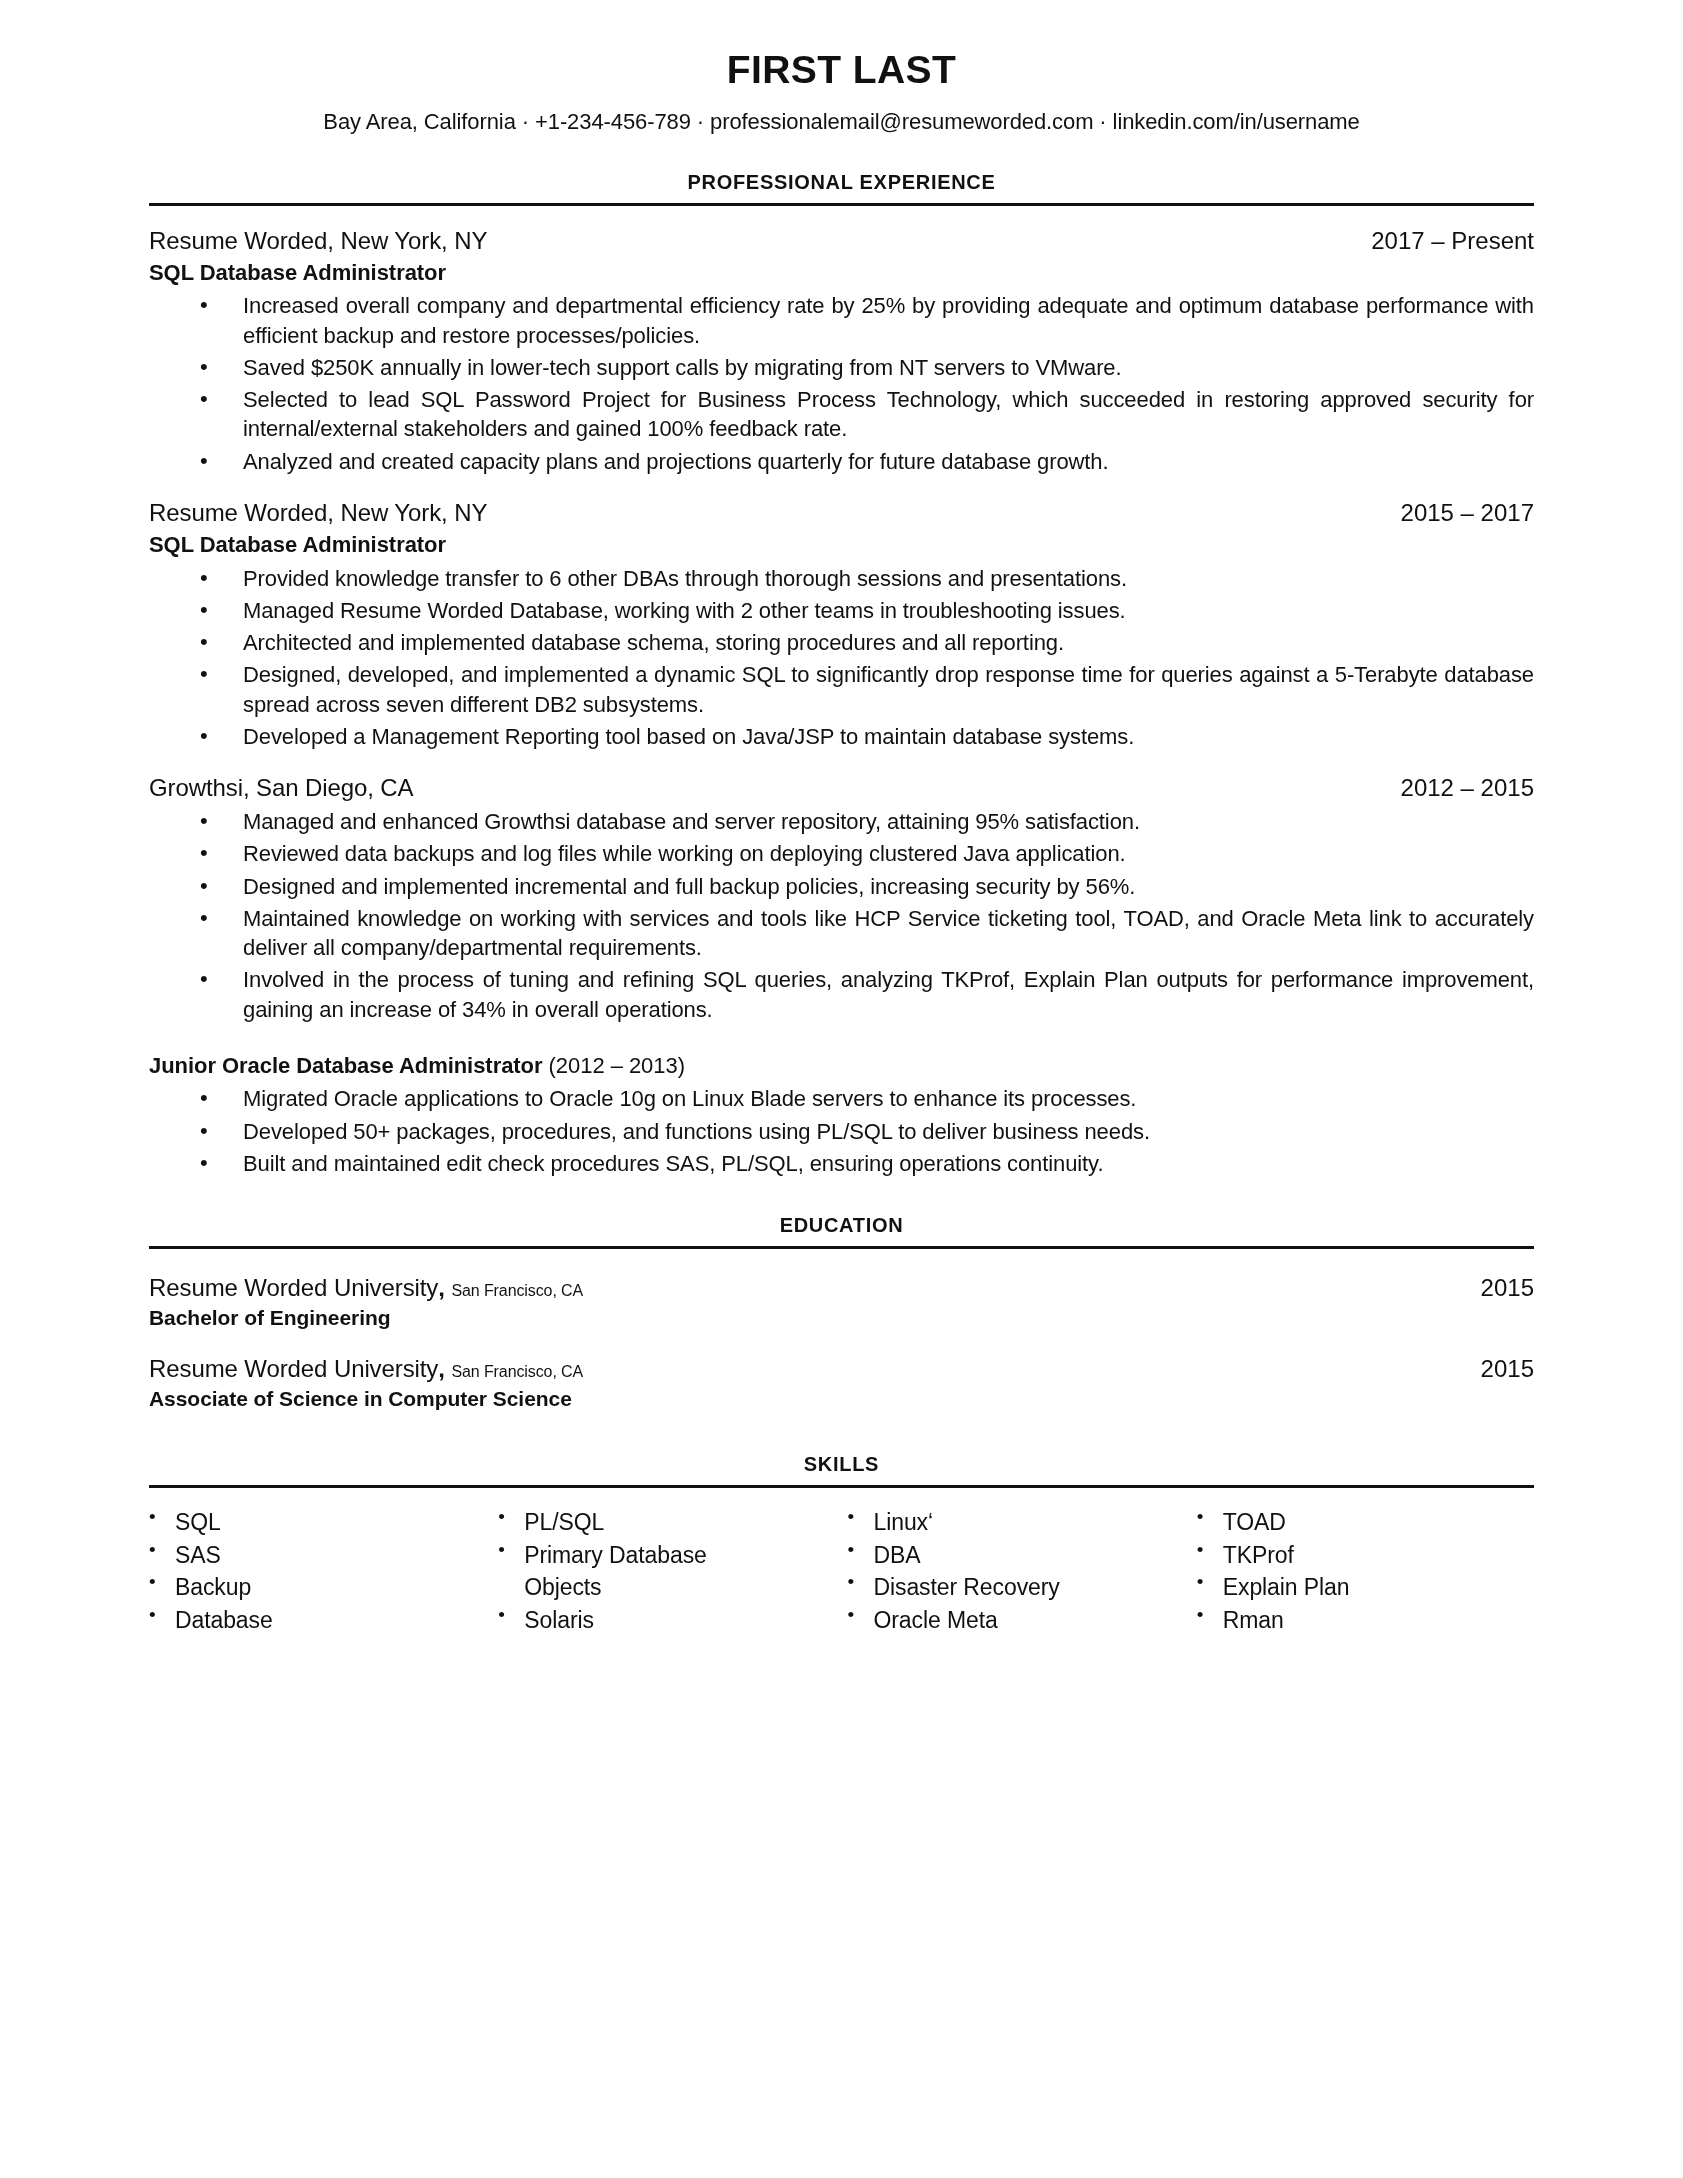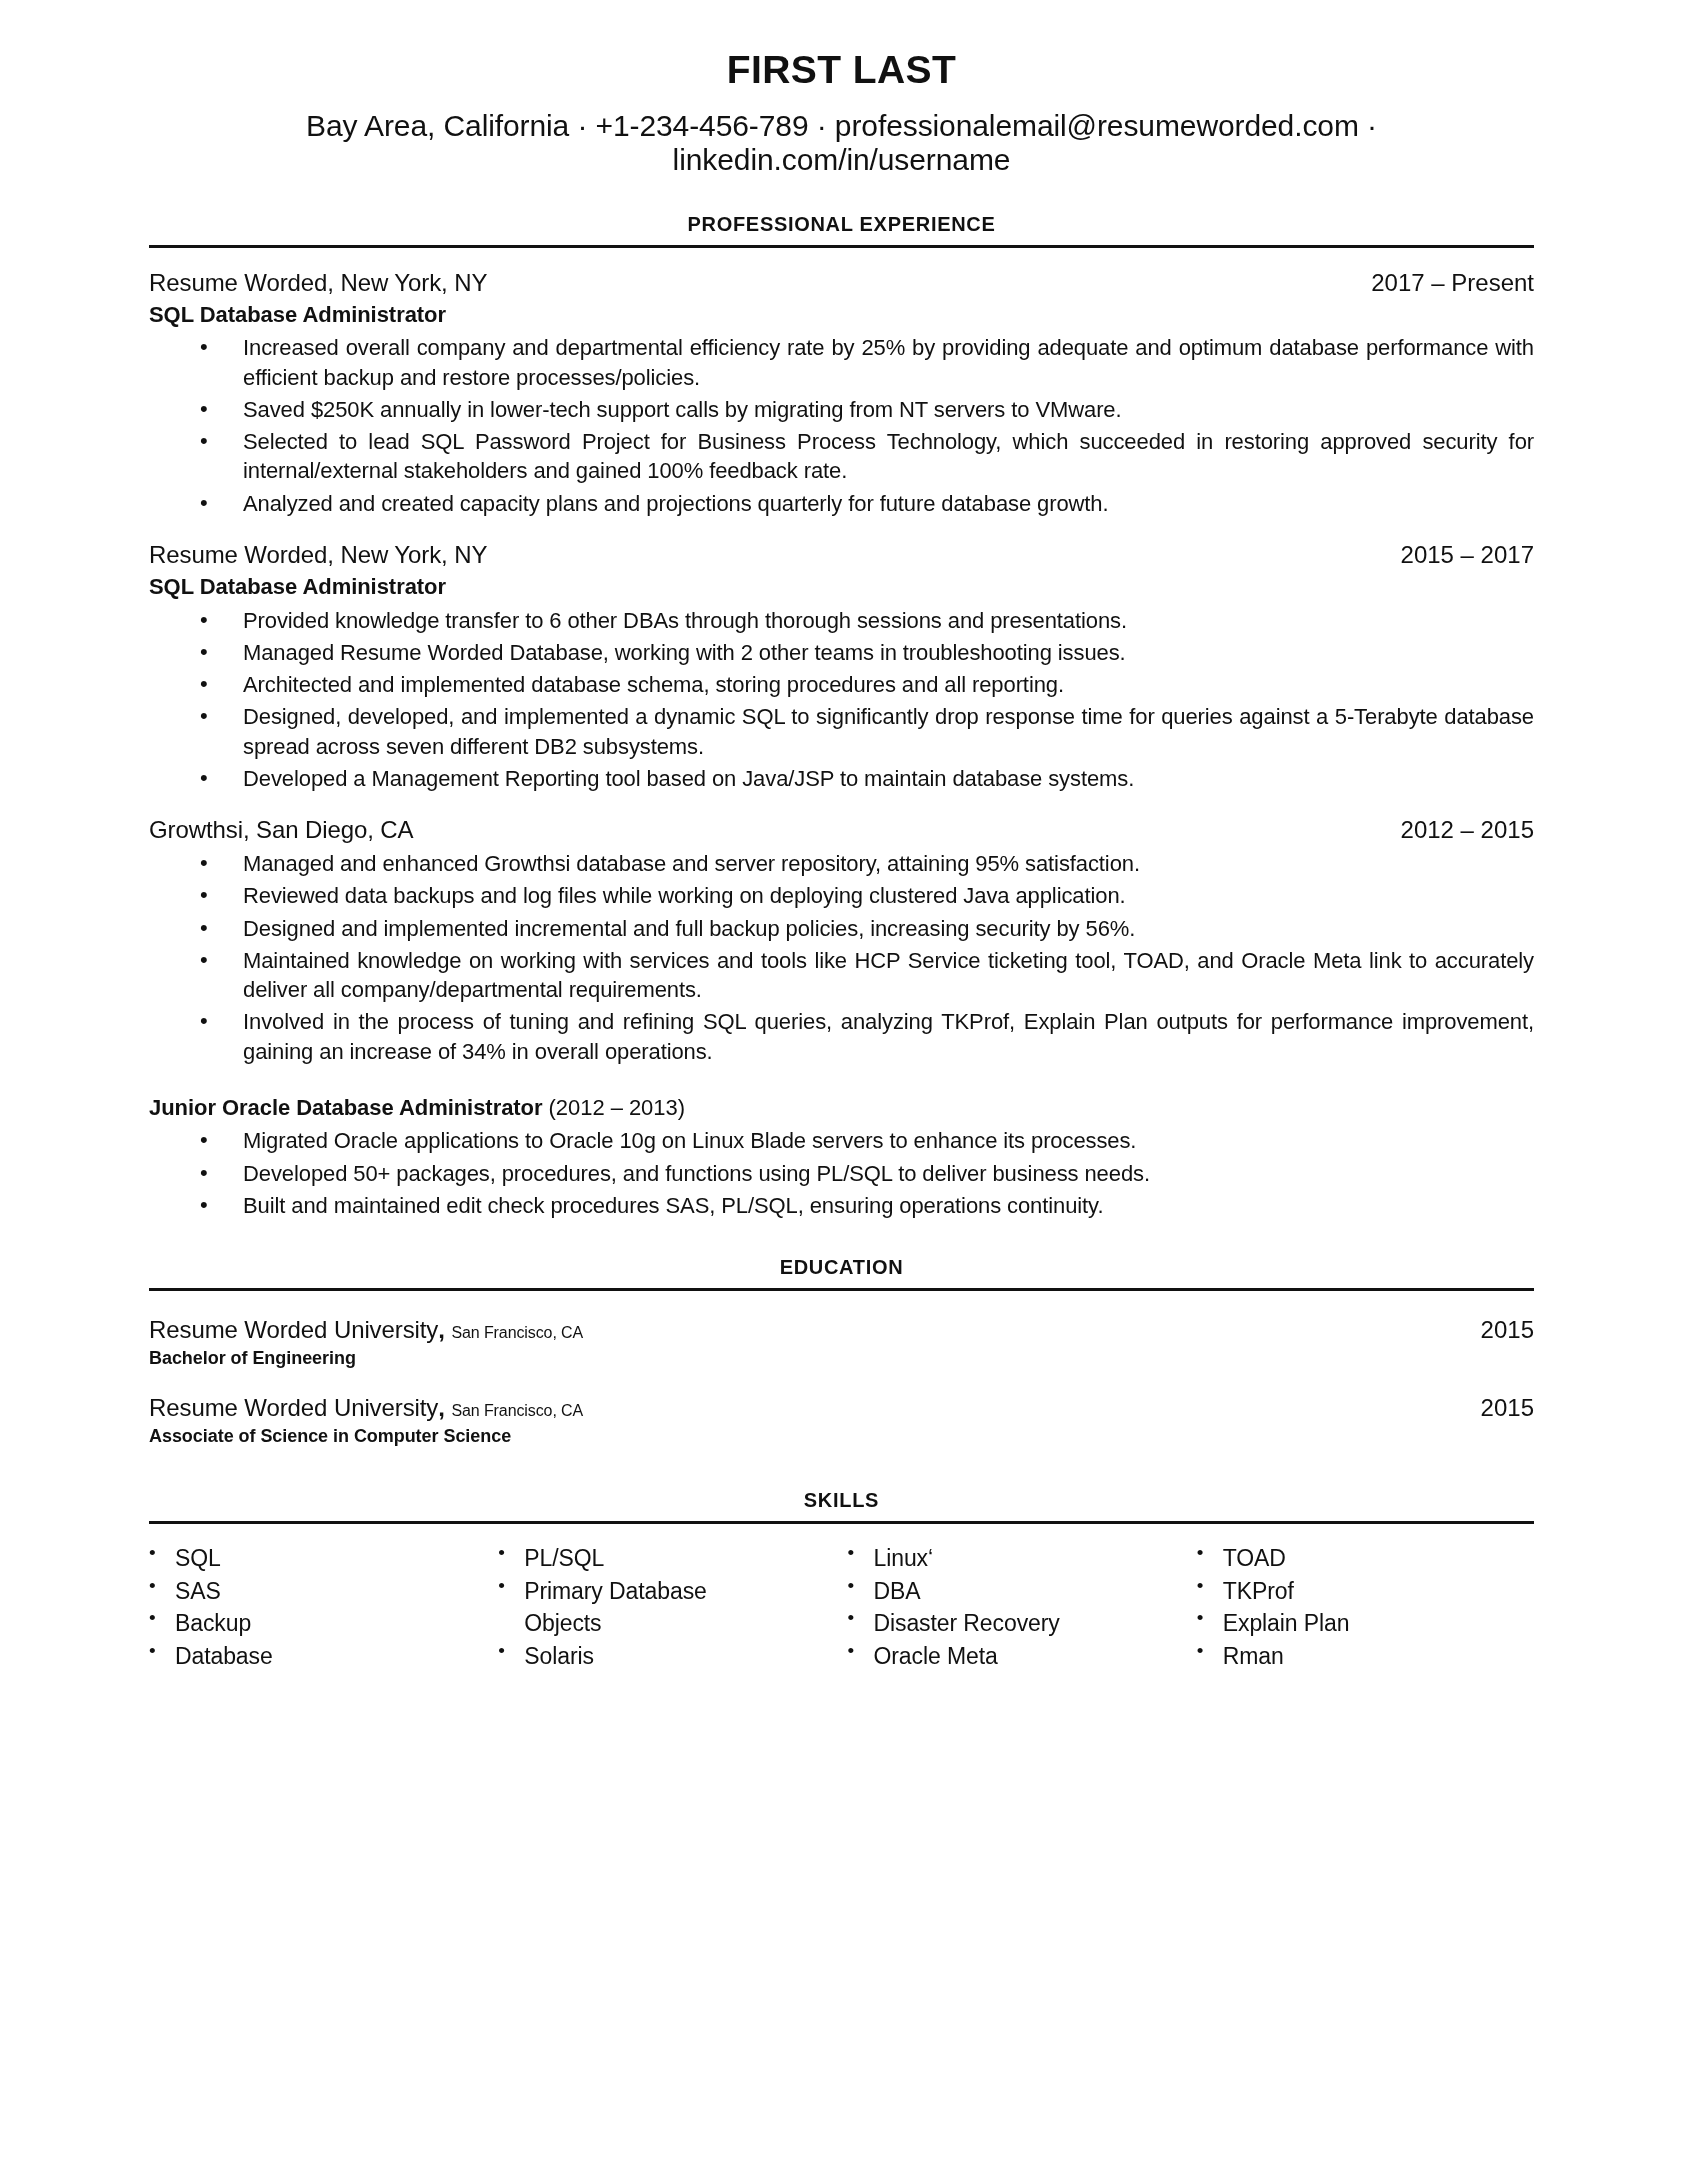--- a/index.html
+++ b/index.html
@@ -16,21 +16,21 @@
   .name {
     text-align:center;
     font-size:39px;
     font-weight:bold;
     letter-spacing:0.4px;
     line-height:1.15;
     margin-top:8px;
   }
   .contact {
     text-align:center;
-    font-size:30px;
+    font-size:22px;
     font-weight:normal;
     margin-top:16px;
     letter-spacing:-0.1px;
   }
 
   
   .section-head {
     text-align:center;
     font-size:20px;
     font-weight:bold;
@@ -82,21 +82,21 @@
     left:51px;
     top:-1px;
     font-size:22px;
     line-height:1.33;
   }
   ul.bullets li.nojustify { text-align:left; }
 
   
   .edu-entry { margin-top:24px; }
   .edu-degree {
-    font-size:18px;
+    font-size:21px;
     font-weight:bold;
     margin-top:3px;
     letter-spacing:-0.05px;
   }
 
   
   .skills-grid {
     display:grid;
     grid-template-columns:repeat(4, 1fr);
     margin-top:18px;

